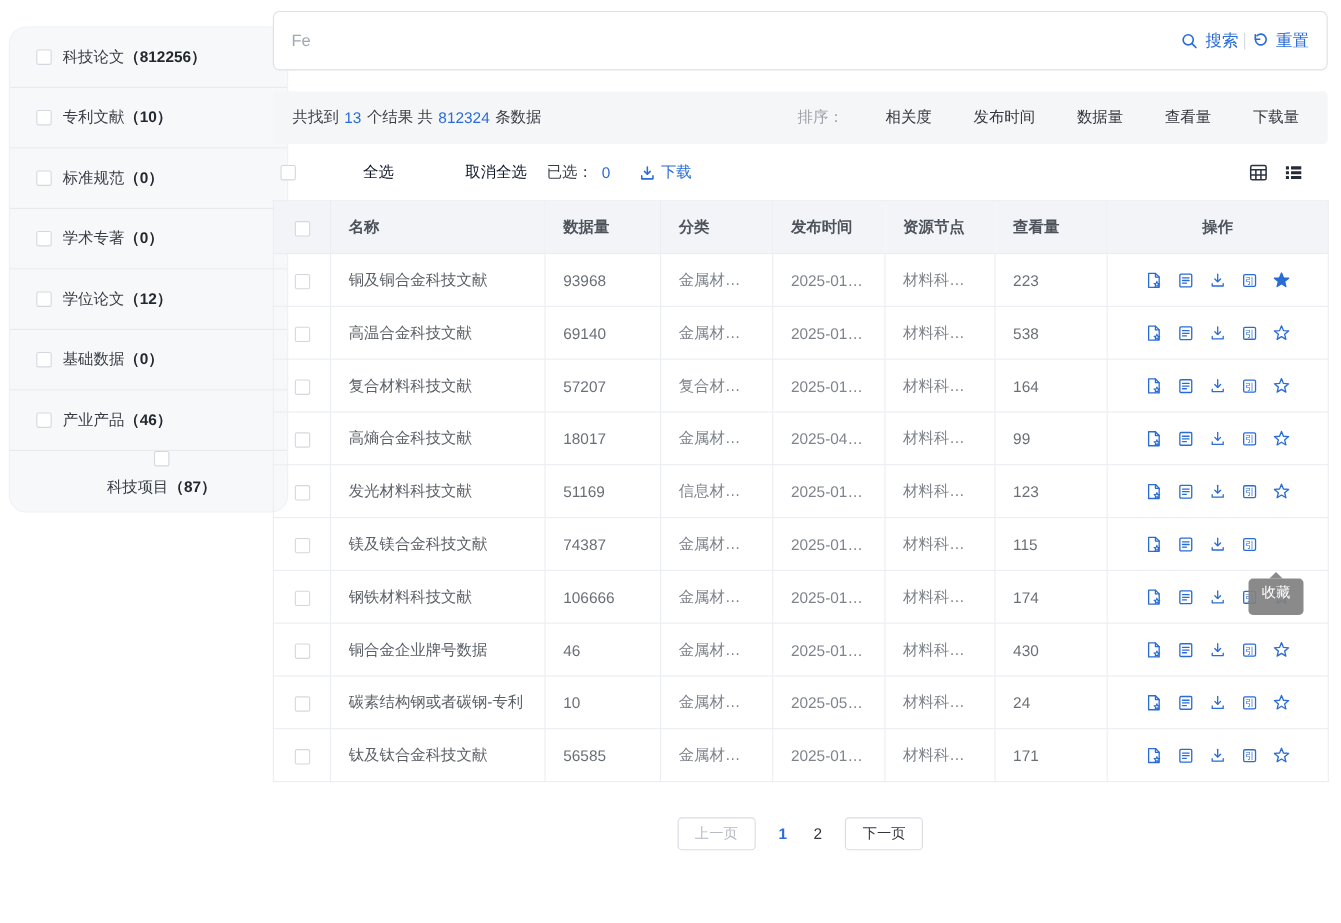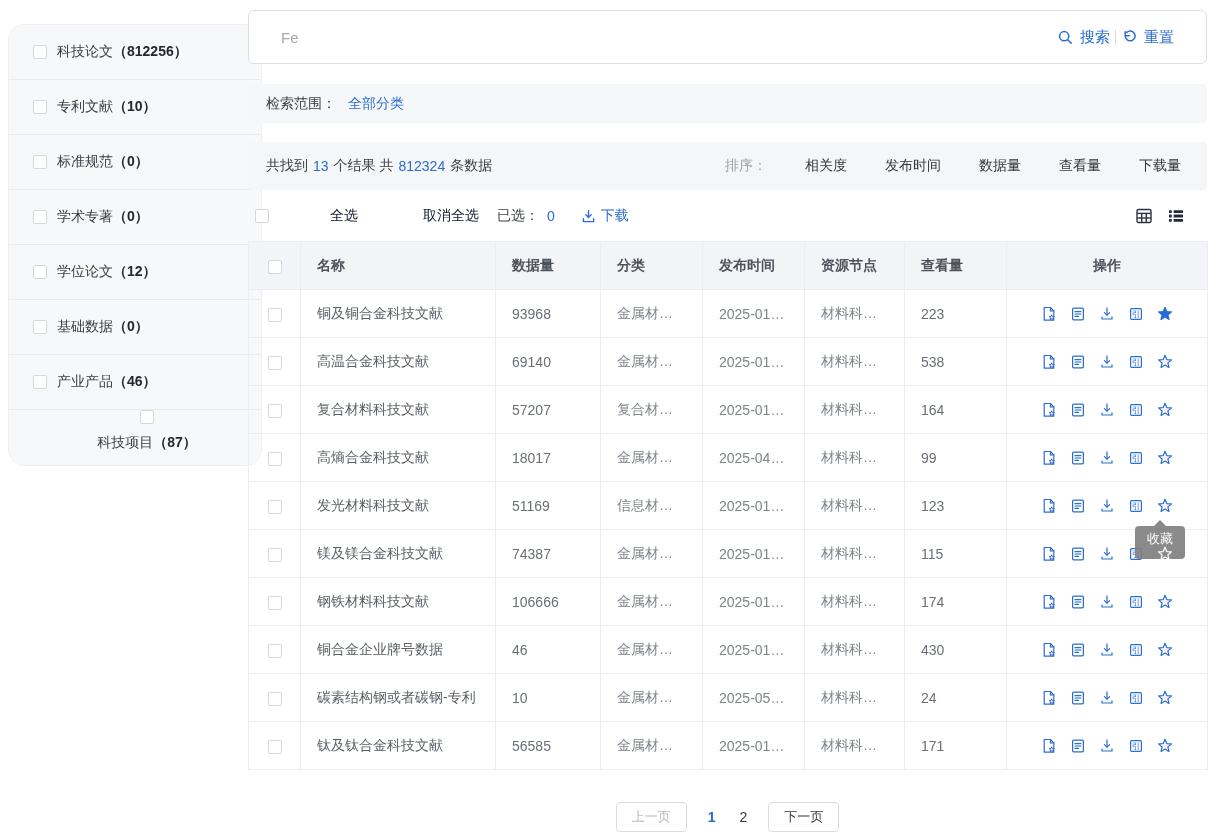--- a/index.html
+++ b/index.html
@@ -33,21 +33,21 @@
     width:14px;height:14px;flex:0 0 14px;border:1px solid #d4d8de;border-radius:2px;
     background:#fff;display:inline-block;
   }
   .side-label{color:#383d44;}
   .side-count{color:#23282f;font-weight:bold;}
   
   .main{position:absolute;left:248px;top:10px;width:959px;}
   
   .search-box{
     height:54px;border:1px solid #dce0e6;border-radius:6px;
-    display:flex;align-items:center;padding:0 32px;background:#fff;
+    display:flex;align-items:center;padding:0 16px;background:#fff;
   }
   .search-value{color:#a2a8b1;font-size:15px;}
   .search-actions{margin-left:auto;display:flex;align-items:center;gap:5px;}
   .link-btn{display:flex;align-items:center;gap:6px;color:var(--accent);font-size:15px;cursor:pointer;}
   .v-div{width:1px;height:15px;background:#d4d8de;}
   
   .scope-bar{
     margin-top:20px;height:39px;background:#f6f7f9;border-radius:4px;
     display:flex;align-items:center;padding:0 18px;gap:12px;
   }
@@ -186,24 +186,20 @@
       <span class="link-btn">
         <svg class="sic" viewBox="0 0 17 17">
           <path class="st" d="M4.3 7 a4.9 4.9 0 1 0 1.5-3.6"></path>
           <path class="st" d="M4.2 2.7 v4 h4"></path>
         </svg>
         <span>重置</span>
       </span>
     </div>
   </div>
 
-  <div class="scope-bar">
-    <span class="scope-label">检索范围：</span>
-    <span class="scope-value">全部分类</span>
-  </div>
 
   <div class="results-bar">
     <div class="res-left">
       <span>共找到</span>
       <span class="res-num">13</span>
       <span>个结果 共</span>
       <span class="res-num">812324</span>
       <span>条数据</span>
     </div>
     <div class="sort-box">

